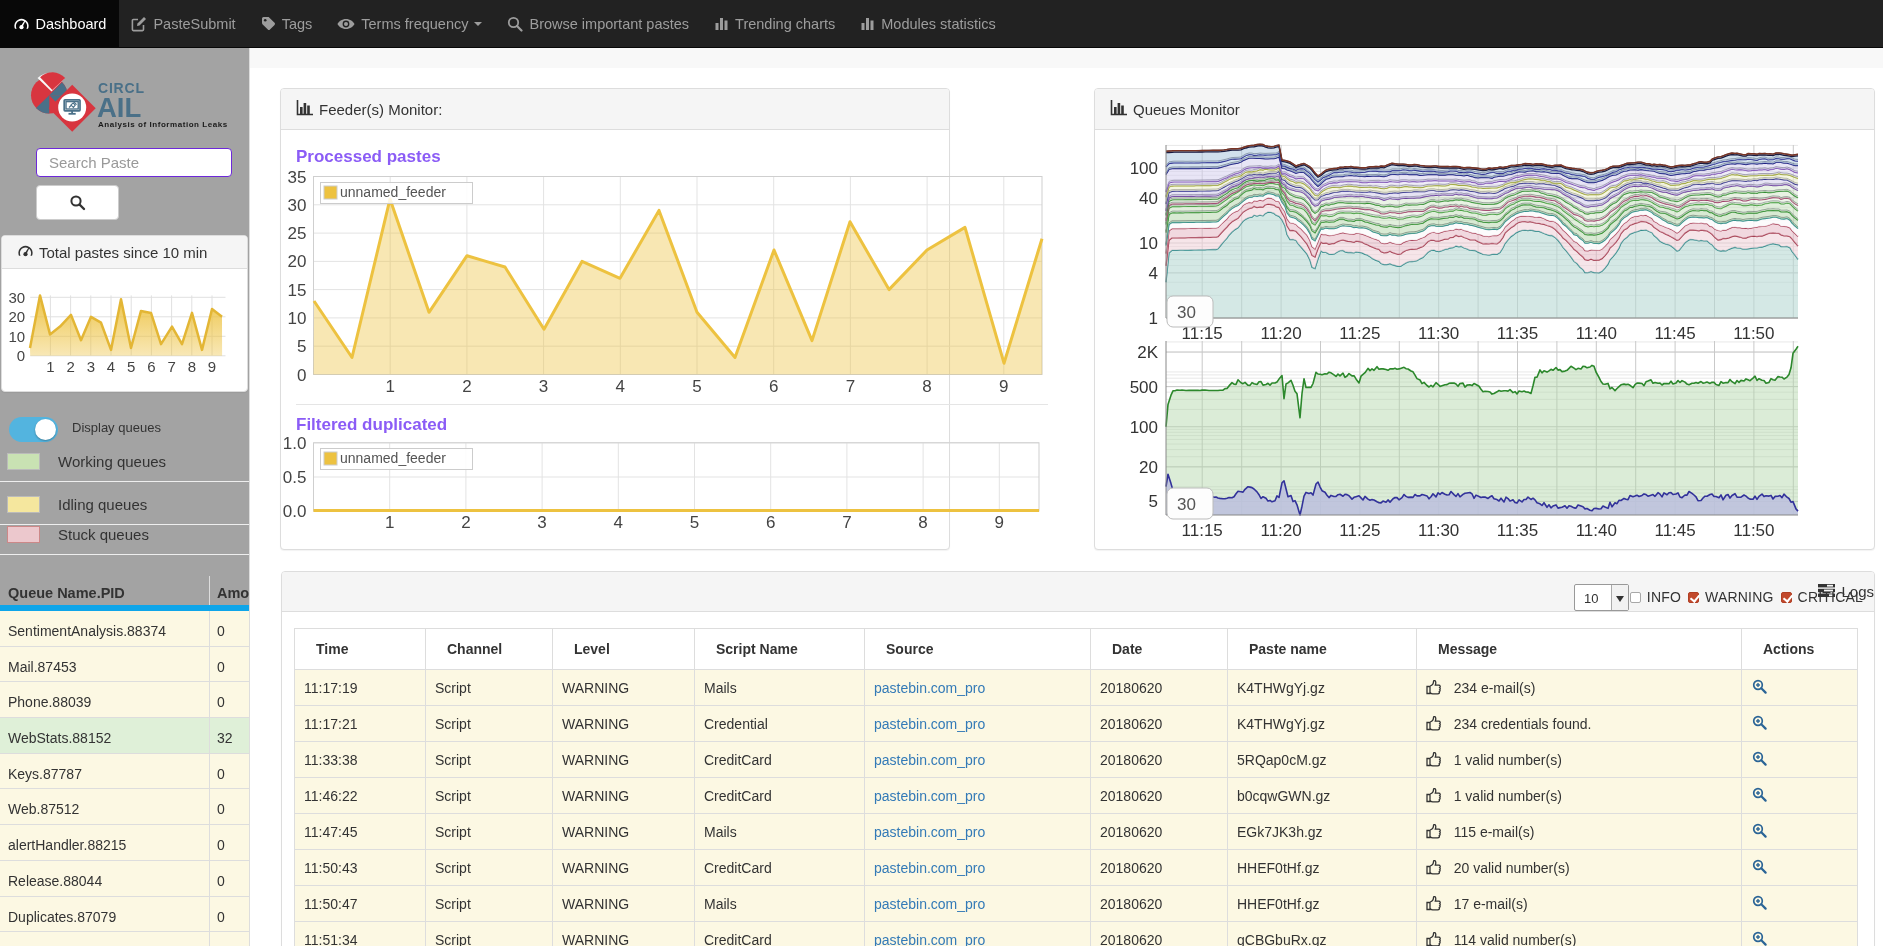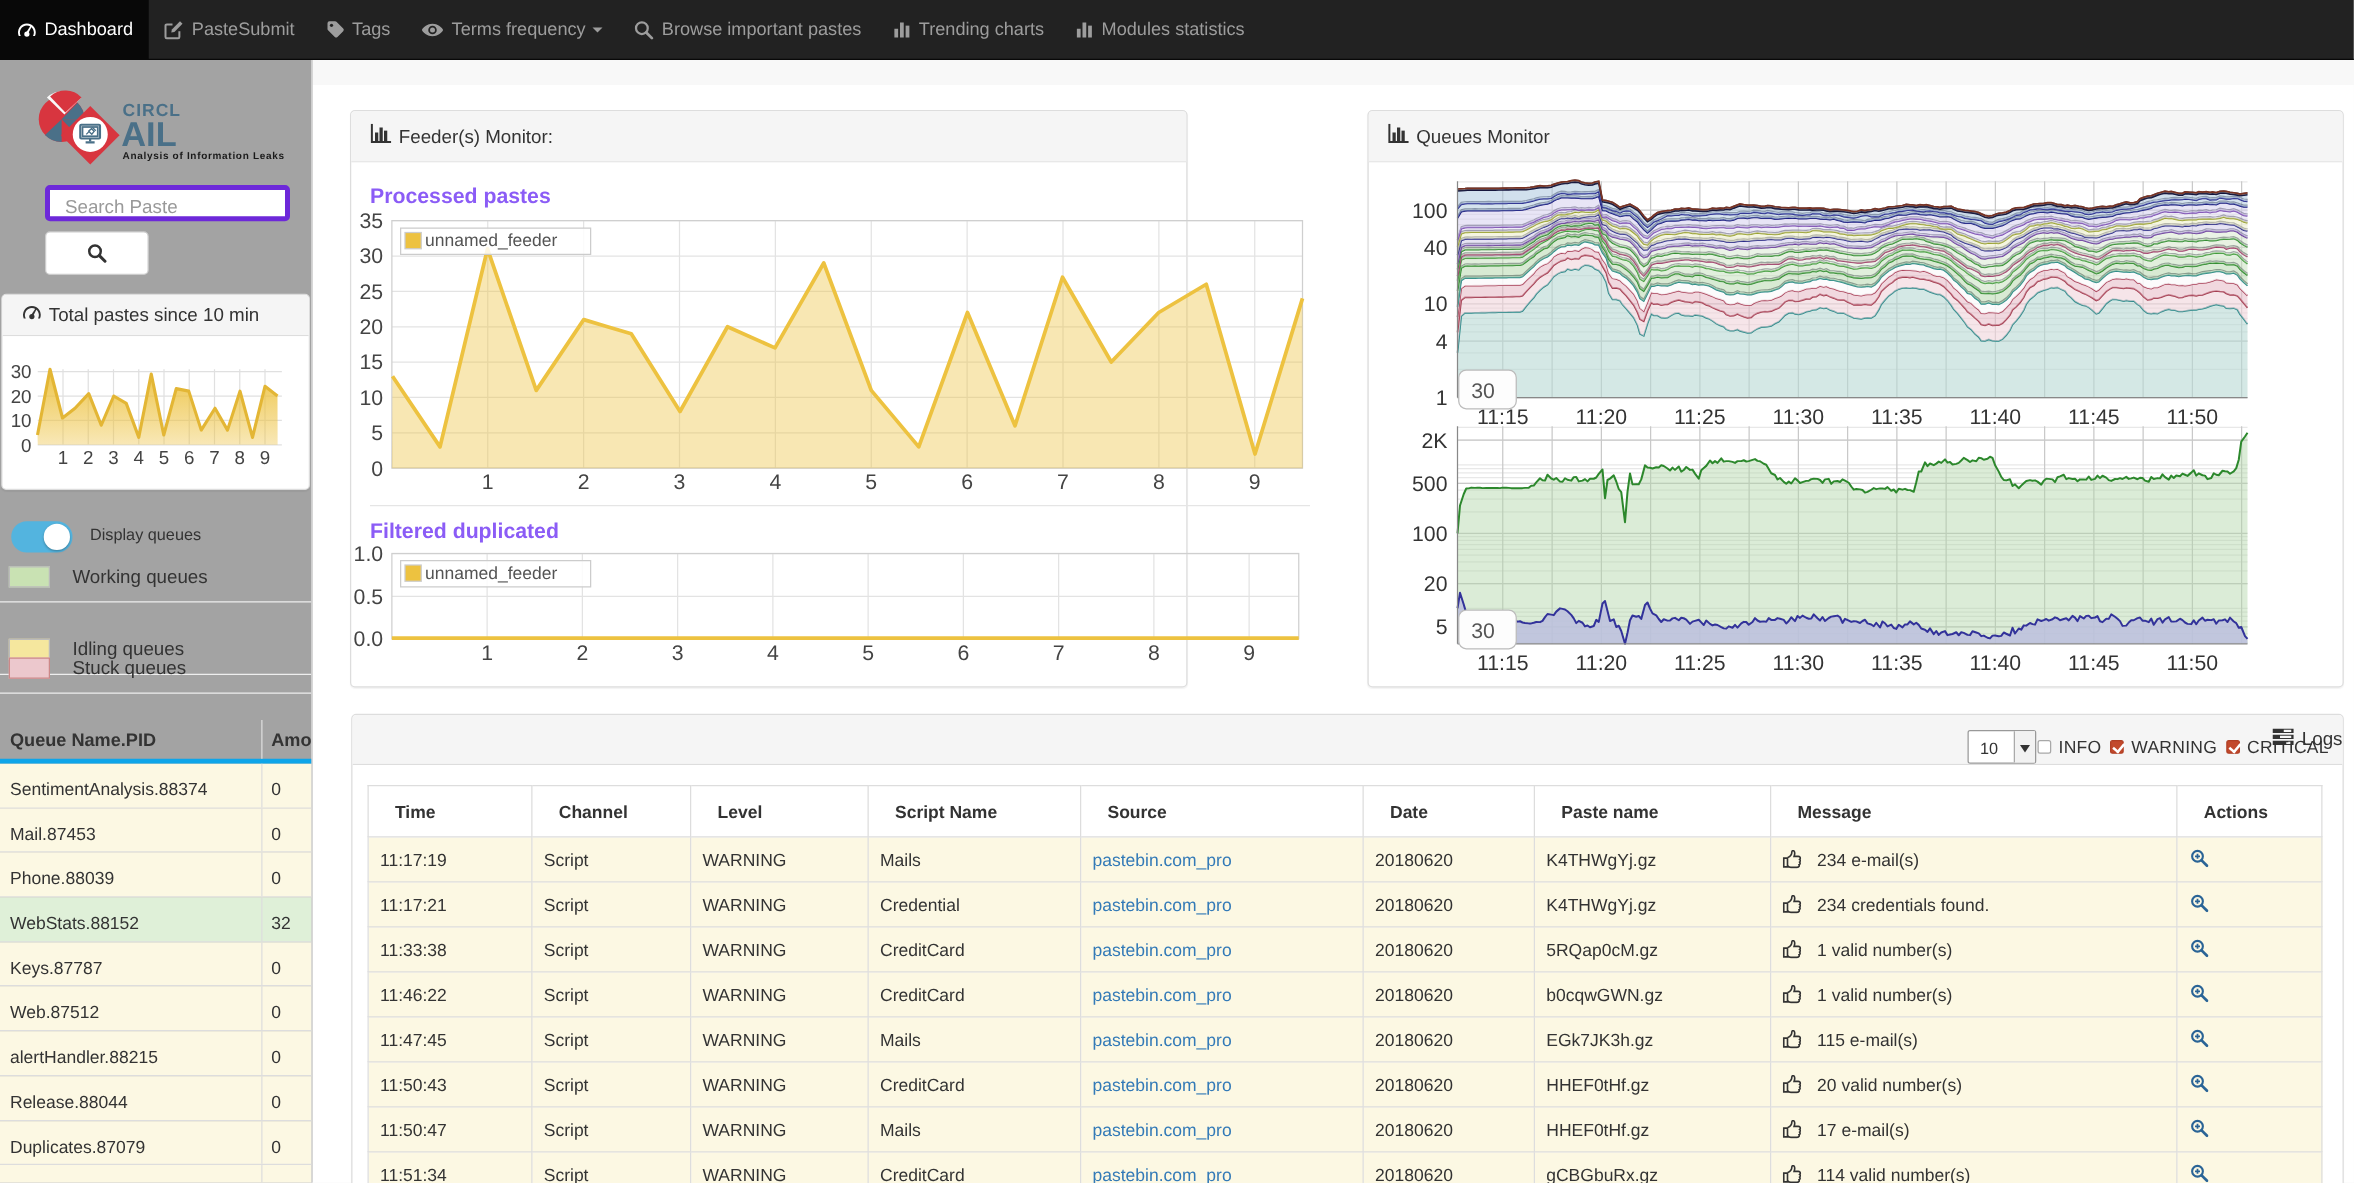--- a/index.html
+++ b/index.html
@@ -5,35 +5,35 @@
 * { margin:0; padding:0; box-sizing:border-box; }
 html,body { width:1883px; height:946px; overflow:hidden; background:#f8f8f8;
   font-family:"Liberation Sans", sans-serif; font-size:14px; color:#333; }
 .navbar { position:absolute; left:0; top:0; width:1883px; height:48px; background:#222; border-bottom:1px solid #080808; }
 .nav { display:flex; height:48px; align-items:stretch; }
 .nav a { display:flex; align-items:center; padding:0 12.5px; color:#9d9d9d; text-decoration:none; font-size:14.5px; white-space:nowrap; }
 .nav a.active { background:#080808; color:#fff; }
 .nav a svg { margin-right:6px; }
 .caret { display:inline-block; width:0; height:0; margin-left:6px; border-left:4px solid transparent; border-right:4px solid transparent; border-top:4px solid #9d9d9d; }
 .sidebar { position:absolute; left:0; top:48px; width:250px; height:898px; background:#a3a3a3; border-right:1px solid #ddd; overflow:hidden; }
-.s-input { position:absolute; left:36px; top:100px; width:196px; height:29px; border:4px solid #6d28d9; border-radius:4px; background:#fff; color:#999; font-size:15px; line-height:27px; padding-left:12px; }
+.s-input { position:absolute; left:36px; top:100px; width:196px; height:29px; border:1px solid #6d28d9; border-radius:4px; background:#fff; color:#999; font-size:15px; line-height:27px; padding-left:12px; }
 .s-btn { position:absolute; left:36px; top:137px; width:83px; height:35px; border:1px solid #ccc; border-radius:4px; background:#fff; display:flex; align-items:center; justify-content:center; }
 .panel { position:absolute; background:#fff; border:1px solid #ddd; border-radius:4px; box-shadow:0 1px 1px rgba(0,0,0,0.05); }
 .phead { background:#f5f5f5; border-bottom:1px solid #ddd; border-radius:3px 3px 0 0; font-size:15px; color:#333; display:flex; align-items:center; padding-left:15px; }
 .ptitle-icon { margin-right:6px; }
 #spanel { left:1px; top:187px; width:247px; height:157px; }
 #spanel .phead { height:33px; font-size:15px; }
 #dq { position:absolute; left:0; top:369px; width:249px; }
 .toggle { position:absolute; left:9px; top:0px; width:49px; height:25px; border-radius:13px; background:#53b4df; }
 .toggle .knob { position:absolute; right:2px; top:2px; width:21px; height:21px; border-radius:50%; background:#fff; box-shadow:0 1px 2px rgba(0,0,0,0.3); }
 .legend-row { position:absolute; left:0; width:249px; height:36.5px; border-bottom:1px solid #eee; }
 .legend-row .sw { position:absolute; left:7px; top:8px; width:33px; height:17px; border:1px solid #bbb; }
 .legend-row .lt { position:absolute; left:58px; top:7.5px; font-size:15px; color:#333; }
 #qtable { position:absolute; left:0; top:528px; width:260px; }
-.qhead { height:35px; border-bottom:4px solid #0ea5e9; position:relative; }
+.qhead { height:35px; border-bottom:6px solid #0ea5e9; position:relative; }
 .qhead b { position:absolute; left:8px; top:9px; font-size:14.5px; }
 .qrow { position:relative; height:35.7px; background:#fcf8e3; border-bottom:1px solid #ddd; }
 .qrow.green { background:#dff0d8; }
 .qrow span.n { position:absolute; left:8px; top:12px; }
 .qrow span.a { position:absolute; left:217px; top:12px; }
 .vline { position:absolute; top:0; bottom:0; left:209px; width:1px; background:#ddd; }
 #main { position:absolute; left:250px; top:68px; width:1633px; height:878px; background:#fff; }
 #feeder.panel { left:280px; top:88px; width:670px; height:462px; }
 #queues.panel { left:1094px; top:88px; width:781px; height:462px; }
 #logs.panel { left:281px; top:571px; width:1594px; height:380px; border-radius:4px 4px 0 0; }
@@ -180,21 +180,21 @@
   <div id="dq">
     <div class="toggle">
         <div class="knob"></div>
       </div>
     <div style="position:absolute;left:72px;top:3px;font-weight:normal;font-size:13px;">Display queues</div>
   </div>
   <div class="legend-row" style="top:397px;">
       <div class="sw" style="background:#c9e2b3;"></div>
       <div class="lt">Working queues</div>
     </div>
-  <div class="legend-row" style="top:455px;padding-left:20px;">
+  <div class="legend-row" style="top:440px;padding-left:20px;">
       <div class="sw" style="background:#f5e79e;"></div>
       <div class="lt">Idling queues</div>
     </div>
   <div class="legend-row" style="top:470px;">
       <div class="sw" style="background:#ecc8cd;border-color:#c88;"></div>
       <div class="lt">Stuck queues</div>
     </div>
   <div id="qtable">
     <div class="qhead">
         <b>Queue Name.PID</b>

